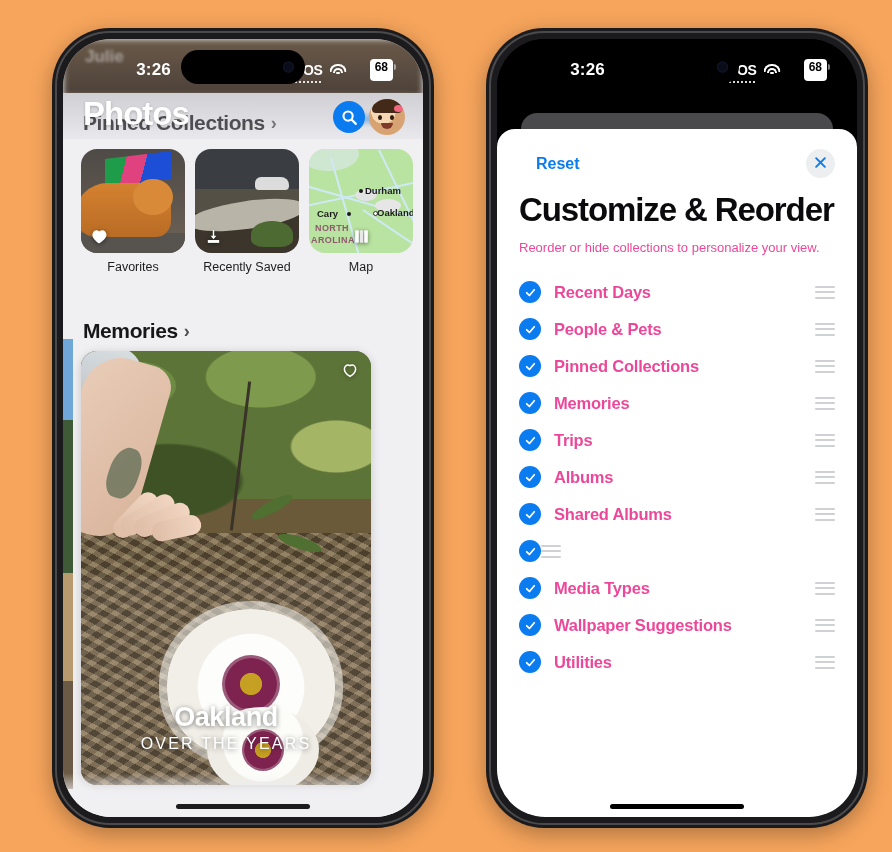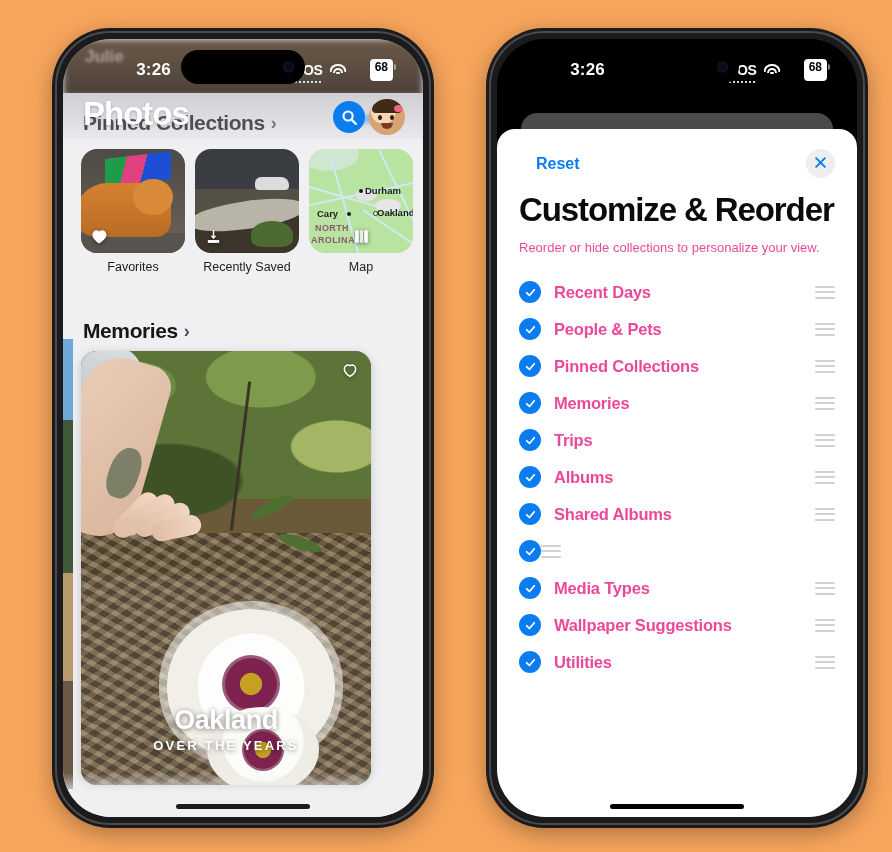--- a/index.html
+++ b/index.html
@@ -338,21 +338,21 @@
     width: 18px; height: 18px;
     color: rgba(255,255,255,.9);
     filter: drop-shadow(0 1px 2px rgba(0,0,0,.4));
   }
   .mc-caption {
     position: absolute; left: 0; right: 0; bottom: 32px;
     text-align: center; color: #fff;
     text-shadow: 0 1px 5px rgba(0,0,0,.5);
   }
   .mc-title { font-size: 27px; font-weight: bold; letter-spacing: -.4px; }
-  .mc-sub { font-size: 13px; font-weight: bold; letter-spacing: 2.2px; margin-top: 2px; }
+  .mc-sub { font-size: 16px; font-weight: normal; letter-spacing: 2.2px; margin-top: 2px; }
 
   .trips-title { position: absolute; left: 20px; top: 775px; z-index: 4; }
   .bottom-fade {
     position: absolute; left: 0; right: 0; bottom: 0; height: 44px;
     background: linear-gradient(rgba(240,239,242,0), #f0eff2 55%);
     z-index: 4;
   }
   
   .edge-peek {
     position: absolute; left: 0; top: 300px; width: 10px; height: 450px;

